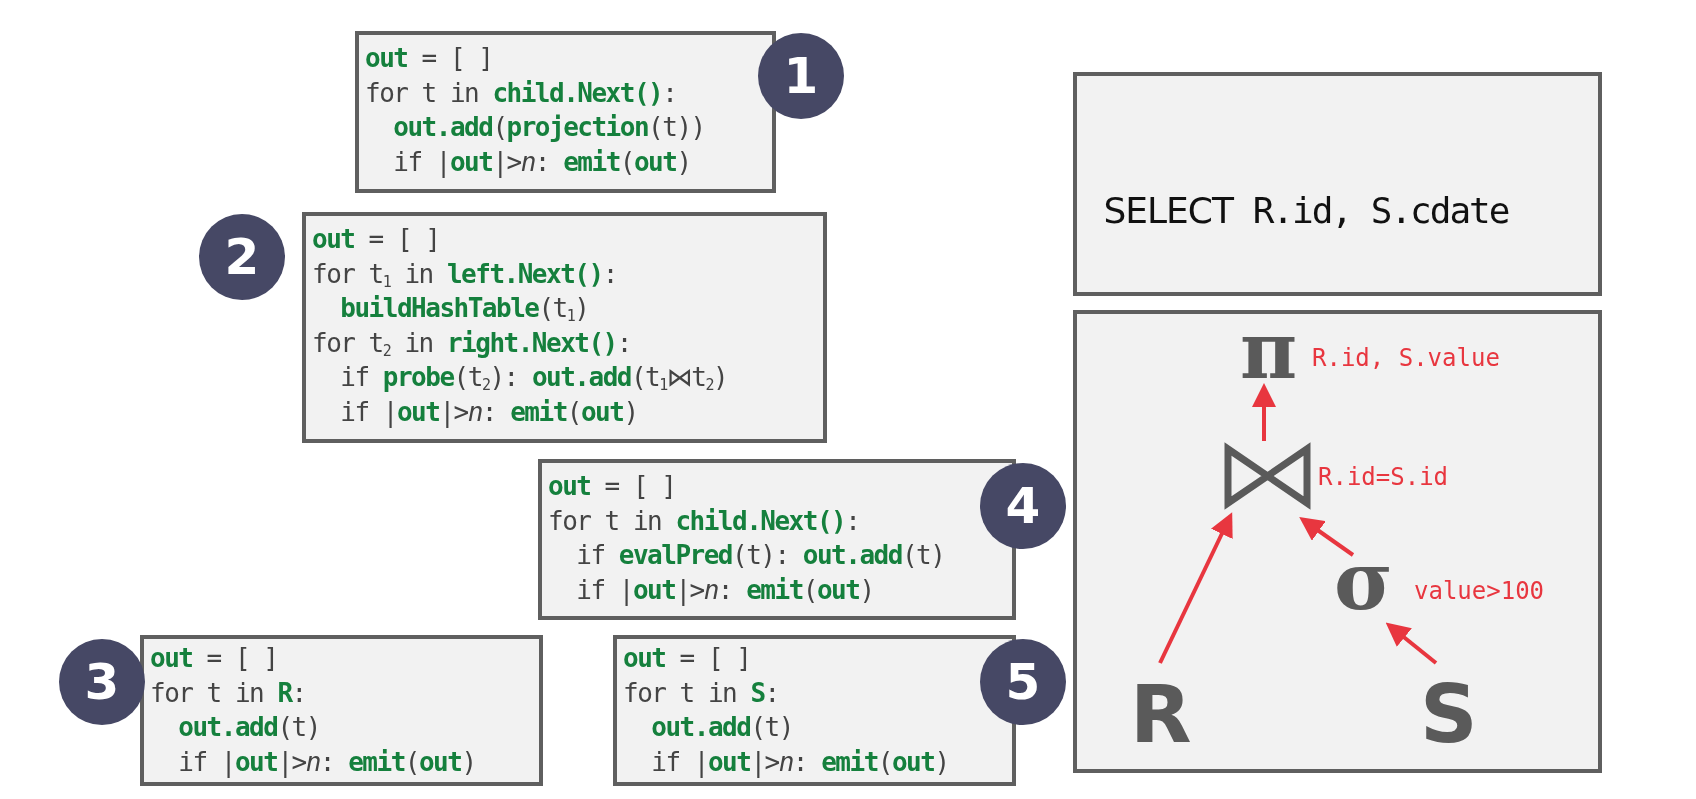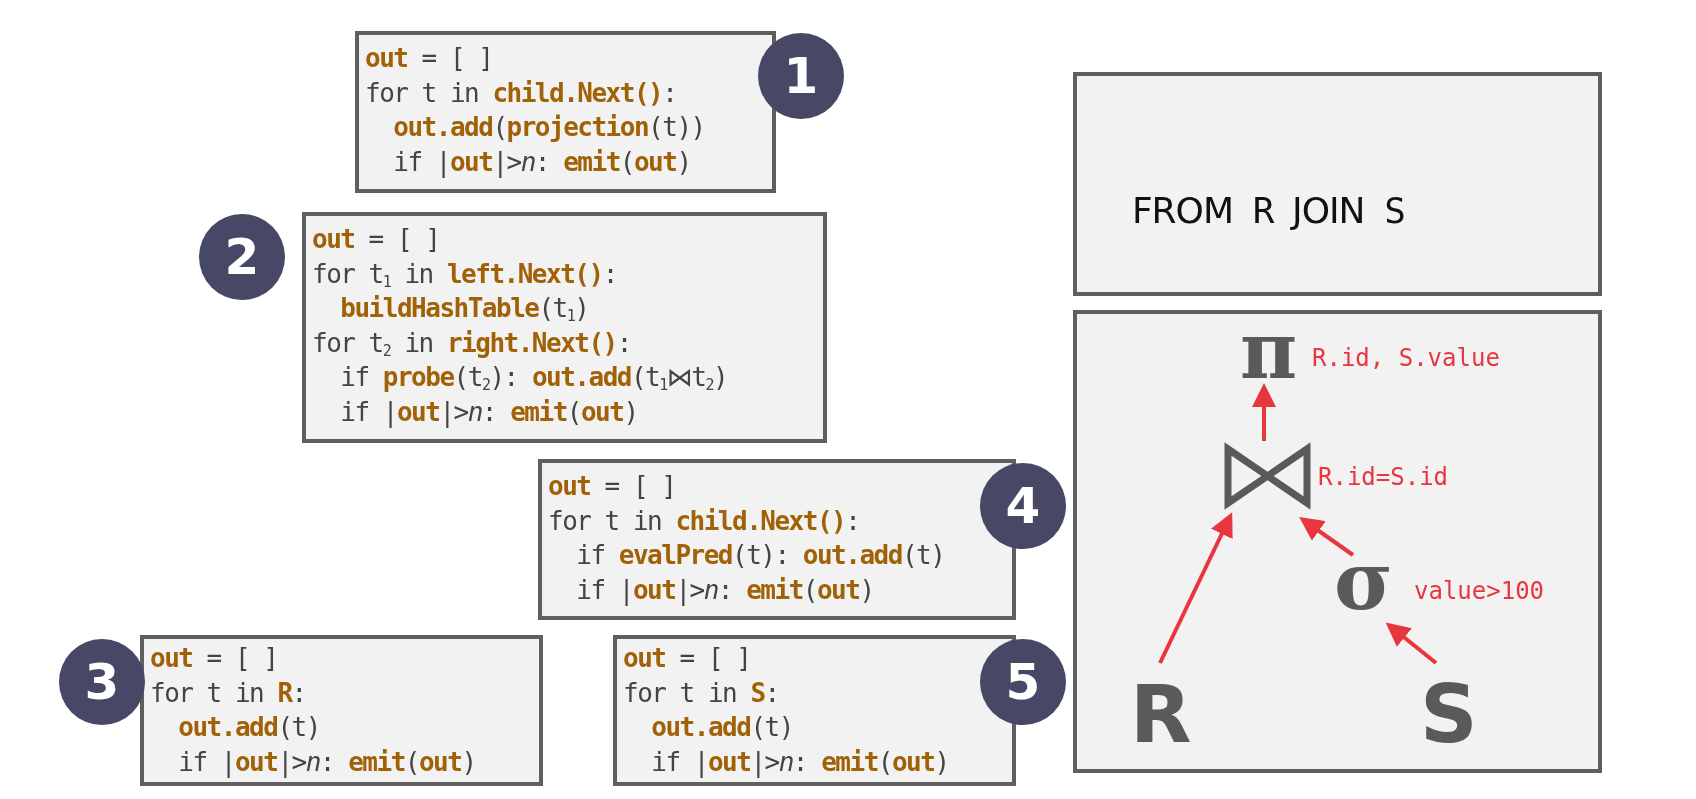--- a/index.html
+++ b/index.html
@@ -1,20 +1,20 @@
 <!DOCTYPE html>
 <html><head>
 <meta charset="utf-8">
 <style>
   html, body { margin: 0; padding: 0; background: #ffffff; }
   body { width: 1696px; height: 799px; position: relative; overflow: hidden; font-family: "DejaVu Sans Mono", monospace; }
   .box { position: absolute; background: #f2f2f2; border: 4px solid #5f5f5f; box-sizing: border-box; }
   .code { position: absolute; left: 6px; top: 6px; font-family: "DejaVu Sans Mono", monospace; font-size: 26px; line-height: 34.5px; color: #444; white-space: pre; letter-spacing: -1.5px; }
   .line { display: block; height: 34.5px; }
-  .r { color: #a16207; font-weight: bold; }
+  .r { color: #15803d; font-weight: bold; }
   .k { color: #444; }
   .it { font-style: italic; }
   sub { font-size: 15px; vertical-align: -4px; line-height: 0; }
   .badge { position: absolute; width: 86px; height: 86px; border-radius: 50%; background: #464865; color: #fff; font-family: "DejaVu Sans", sans-serif; font-weight: bold; font-size: 50px; display: flex; align-items: center; justify-content: center; }
   .sql { position: absolute; left: 8px; top: 10px; font-family: "DejaVu Sans Mono", monospace; font-size: 36px; line-height: 50px; color: #111; white-space: pre; letter-spacing: -2px; }
   .sql .kw { font-family: "DejaVu Sans", sans-serif; letter-spacing: -1px; display: inline-block; width: 148px; text-align: right; }
   .tree { position: absolute; left: 0; top: 0; }
   .lbl { font-family: "DejaVu Sans Mono", monospace; fill: #e8363f; font-size: 24px; }
 </style>
 </head>
@@ -40,20 +40,21 @@
 </div>
 <div class="badge" style="left:59px;top:639px;">3</div>
 
 <div class="box" style="left:613px;top:635px;width:403px;height:151px;">
   <div class="code" style="top:2px;"><span class="line"><span class="r">out</span><span class="k"> = [ ]</span></span><span class="line"><span class="k">for t in </span><span class="r">S</span><span class="k">:</span></span><span class="line"><span class="k">  </span><span class="r">out.add</span><span class="k">(t)</span></span><span class="line"><span class="k">  if |</span><span class="r">out</span><span class="k">|&gt;</span><span class="it">n</span><span class="k">: </span><span class="r">emit</span><span class="k">(</span><span class="r">out</span><span class="k">)</span></span></div>
 </div>
 <div class="badge" style="left:980px;top:639px;">5</div>
 
 <div class="box" style="left:1073px;top:72px;width:529px;height:224px;">
   <div class="sql">
+    <div><span class="kw">SELECT</span><span> R.id, S.cdate</span></div>
     <div><span class="kw">FROM</span><span> R </span><span style="font-family:'DejaVu Sans',sans-serif;letter-spacing:-1px;">JOIN</span><span> S</span></div>
     <div><span class="kw">ON</span><span> R.id = S.id</span></div>
     <div><span class="kw">WHERE</span><span> S.value &gt; 100</span></div>
   </div>
 </div>
 
 <div class="box" style="left:1073px;top:310px;width:529px;height:463px;"></div>
 
 <svg class="tree" width="1696" height="799">
   <defs>

